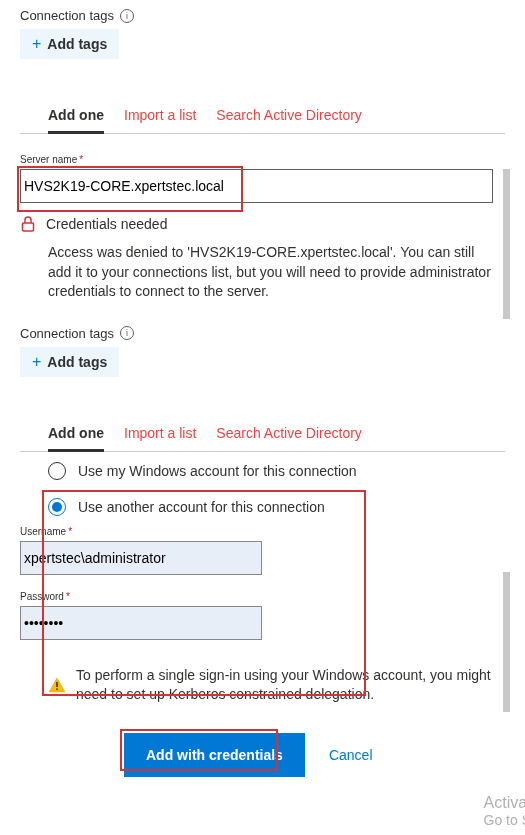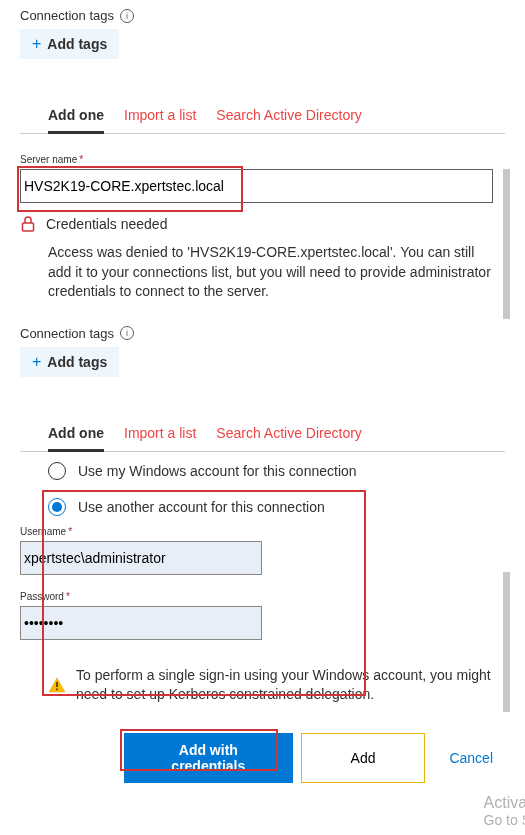--- a/index.html
+++ b/index.html
@@ -177,21 +177,21 @@
 
     .button-row {
       display: flex;
       gap: 8px;
       justify-content: flex-start;
       padding-left: 104px;
     }
     .btn {
       padding: 8px 16px;
       font-size: 14px;
-      border: 1px solid #eab308;
+      border: 6px solid #eab308;
       background: #fff;
       cursor: pointer;
     }
     .btn-primary {
       background: #0078d4;
       color: #fff;
       border-color: #0078d4;
       font-weight: 600;
     }
 
@@ -306,21 +306,20 @@
       <rect x="8.2" y="6" width="1.6" height="5" fill="#323130"></rect>
       <rect x="8.2" y="12.5" width="1.6" height="1.6" fill="#323130"></rect>
     </svg>
     <span>To perform a single sign-in using your Windows account, you might need to set up Kerberos constrained delegation.</span>
   </div>
 
   <div class="button-row">
     <span class="hl-red hl-btn" style="position:relative; display:inline-block;">
       <button class="btn btn-primary">Add with credentials</button>
     </span>
-    <button class="btn" style="width:126px;">Add</button>
     <button class="btn" style="border:none; color:#0078d4; padding-right:0;">Cancel</button>
   </div>
 </div>
 
 <div class="watermark">
   <div class="line1">Activa</div>
   <div>Go to S</div>
 </div>
 
 

